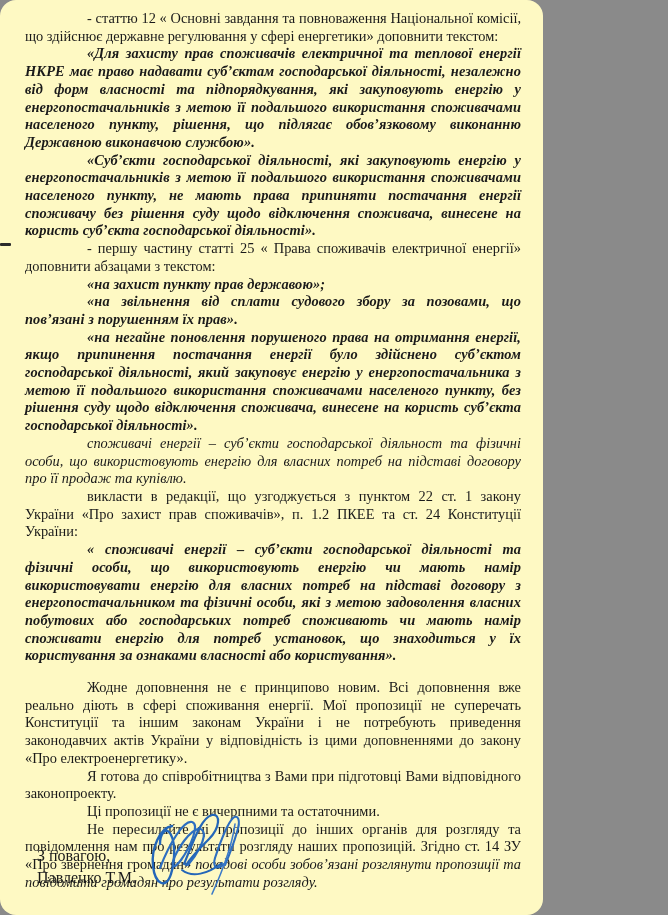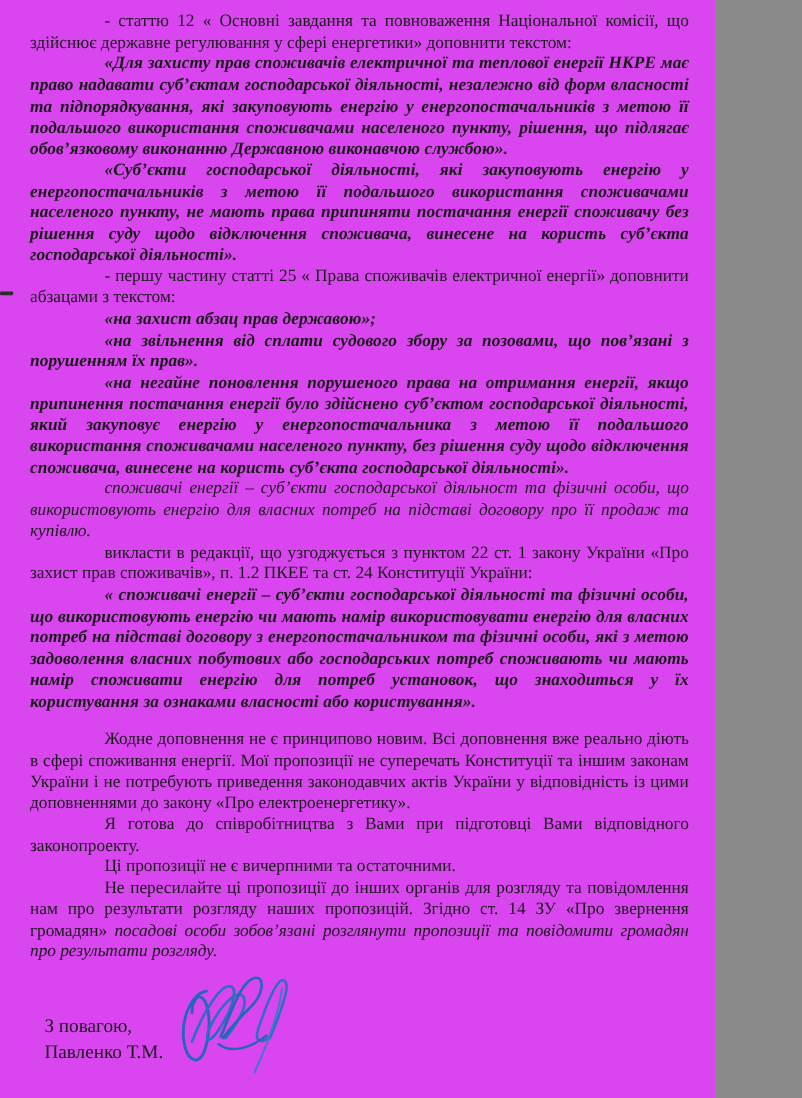--- a/index.html
+++ b/index.html
@@ -1,23 +1,24 @@
 <!DOCTYPE html>
 <html><head>
 <meta charset="utf-8">
 <style>
   html,body{margin:0;padding:0;background:#8a8a8a;}
   .page{
     position:relative;
-    width:596px;height:915px;
-    background:#d946ef;
+    width:543px;height:915px;
+    background:#fef9c3;
     overflow:hidden;
     box-sizing:border-box;
     font-family:"Liberation Serif","DejaVu Serif",serif;
     color:#1a1a1a;
+    border-radius:16px;
   }
   .doc{
     position:absolute;
     top:10px;left:25px;right:22px;
     font-size:14.4px;
     line-height:17.7px;
     text-align:justify;
   }
   .doc p{
     margin:0;
@@ -59,21 +60,21 @@
 
 <div class="page">
 
   <div class="scan-dash"></div>
 
   <div class="doc">
     <p class="reg">- статтю 12 « Основні завдання та повноваження Національної комісії, що здійснює державне регулювання у сфері енергетики» доповнити  текстом:</p>
     <p class="bi">«Для захисту прав споживачів електричної та теплової енергії НКРЕ  має право надавати суб’єктам господарської діяльності,  незалежно від  форм власності та підпорядкування,  які закуповують  енергію у енергопостачальників  з метою її подальшого використання споживачами населеного пункту,  рішення, що підлягає обов’язковому виконанню Державною виконавчою службою».</p>
     <p class="bi">«Суб’єкти господарської діяльності,   які закуповують  енергію у енергопостачальників  з метою її подальшого використання споживачами населеного пункту, не мають права припиняти постачання енергії споживачу без рішення суду щодо відключення споживача, винесене на  користь суб’єкта господарської діяльності».</p>
     <p class="reg">- першу частину статті 25 « Права споживачів електричної енергії» доповнити абзацами з текстом:</p>
-    <p class="bi">«на захист абзац прав державою»;</p>
+    <p class="bi">«на захист пункту прав державою»;</p>
     <p class="bi">«на звільнення від сплати судового збору за позовами, що пов’язані з порушенням їх прав».</p>
     <p class="bi">«на негайне поновлення порушеного права на отримання  енергії, якщо  припинення постачання енергії  було здійснено суб’єктом господарської діяльності,   який закуповує енергію у енергопостачальника  з метою її подальшого використання споживачами населеного пункту,  без рішення суду щодо відключення споживача, винесене на  користь суб’єкта господарської діяльності».</p>
     <p class="it">споживачі енергії – суб’єкти господарської діяльност та фізичні особи, що використовують енергію для власних потреб на підставі  договору про її продаж та купівлю.</p>
     <p class="reg">викласти в  редакції, що узгоджується з пунктом 22 ст. 1 закону України «Про захист прав споживачів», п. 1.2 ПКЕЕ та ст. 24 Конституції України:</p>
     <p class="bi">« споживачі енергії – суб’єкти господарської діяльності та фізичні особи, що використовують енергію чи мають намір використовувати енергію для власних потреб на підставі договору  з енергопостачальником  та фізичні особи, які з метою задоволення власних побутових або господарських потреб споживають чи мають намір споживати енергію для потреб установок, що знаходиться у їх користування  за ознаками власності або користування».</p>
     <p class="reg gap-md">Жодне доповнення не є принципово новим. Всі доповнення  вже реально діють в сфері споживання енергії. Мої пропозиції не суперечать  Конституції та іншим законам України і  не потребують приведення законодавчих актів  України у відповідність із цими доповненнями до закону «Про електроенергетику».</p>
     <p class="reg">Я готова до співробітництва з Вами при підготовці Вами відповідного законопроекту.</p>
     <p class="reg">Ці пропозиції не є вичерпними та остаточними.</p>
     <p class="reg"><span>Не пересилайте ці пропозиції до інших органів для розгляду та повідомлення нам про результати розгляду наших пропозицій.  Згідно ст. 14 ЗУ «Про звернення громадян» </span><span class="it">посадові особи зобов’язані розглянути пропозиції та повідомити громадян про результати розгляду.</span></p>
   </div>

